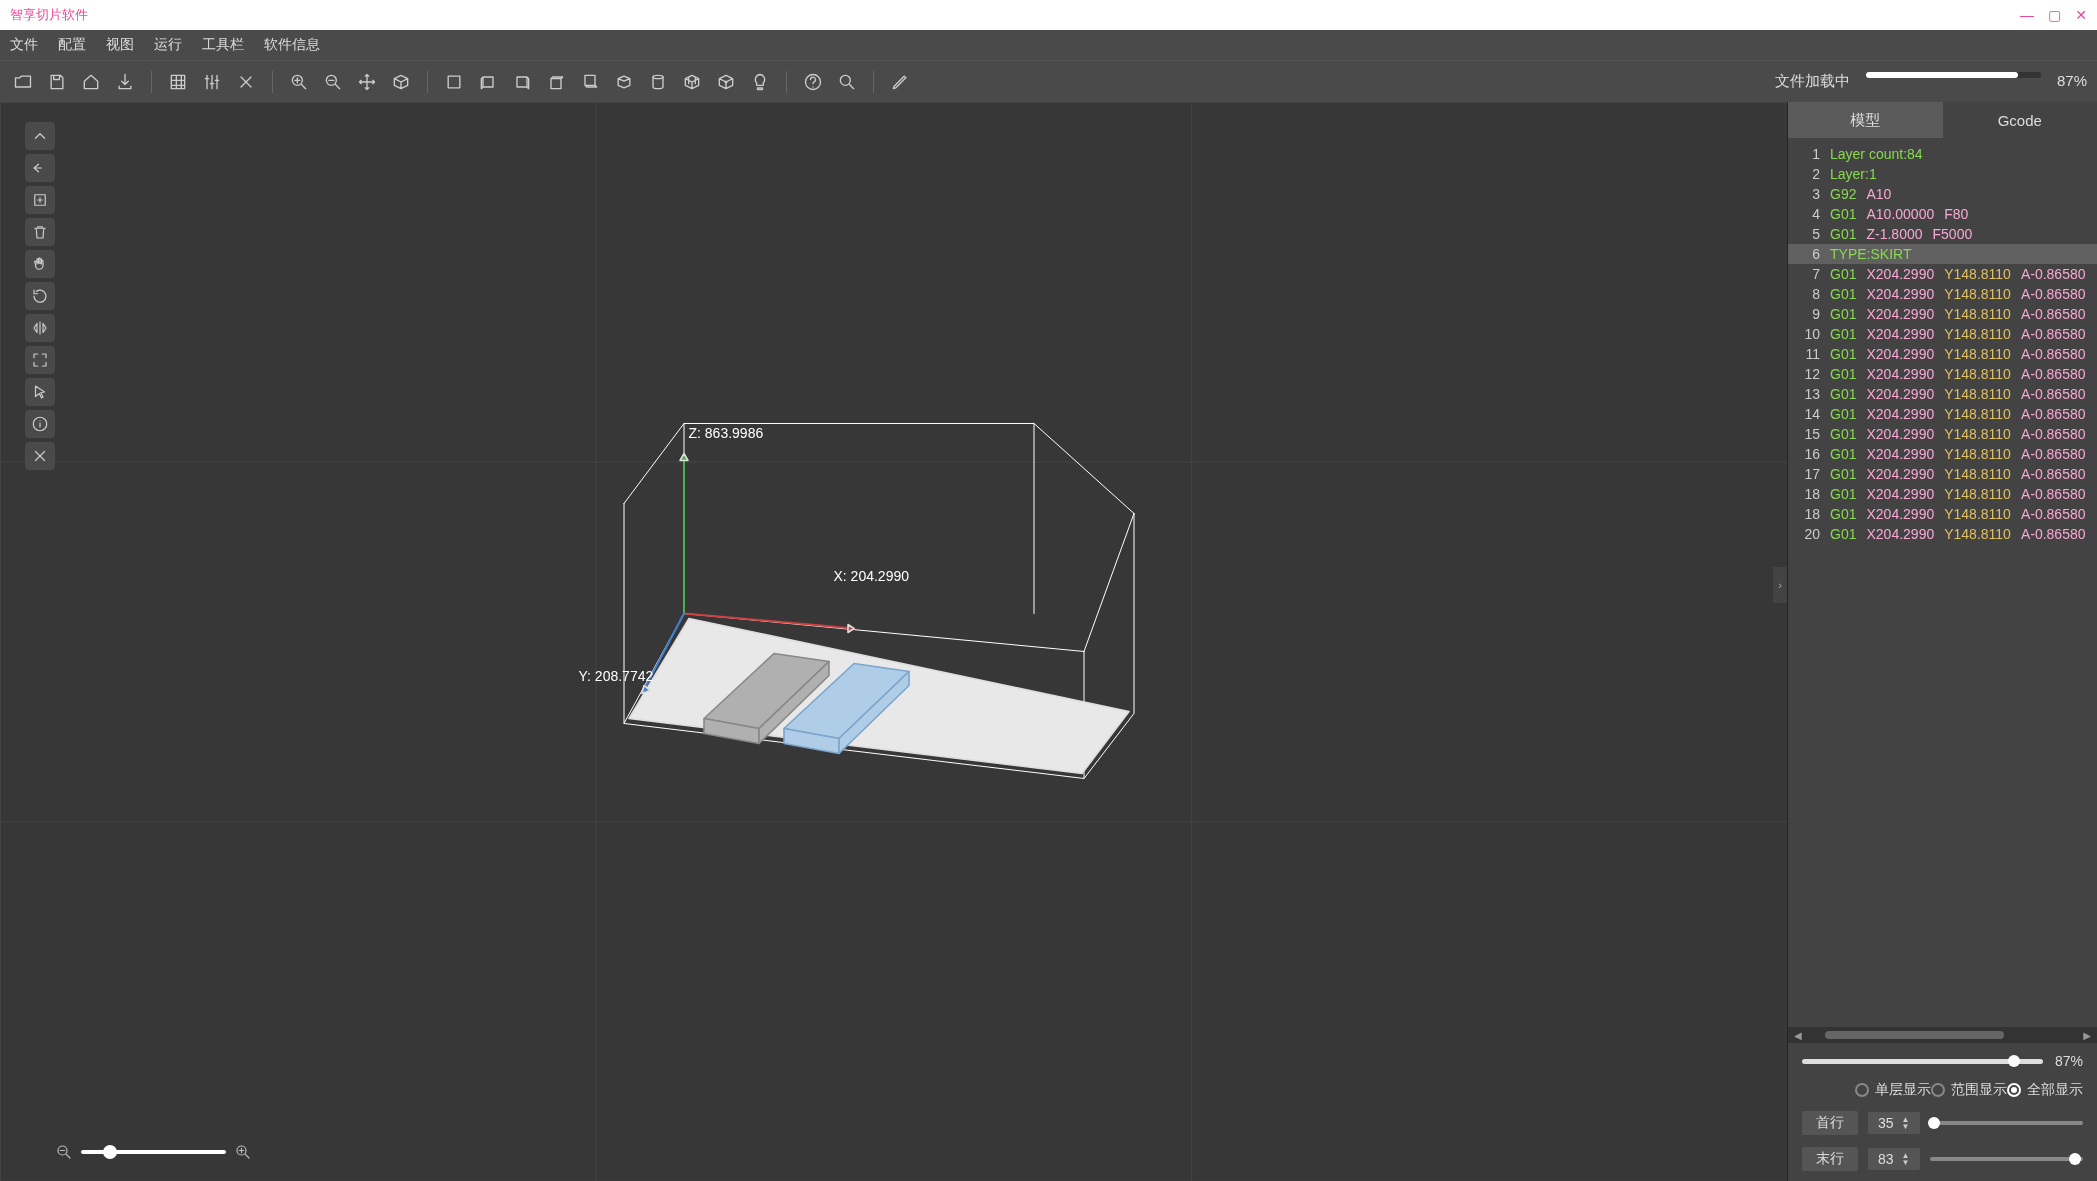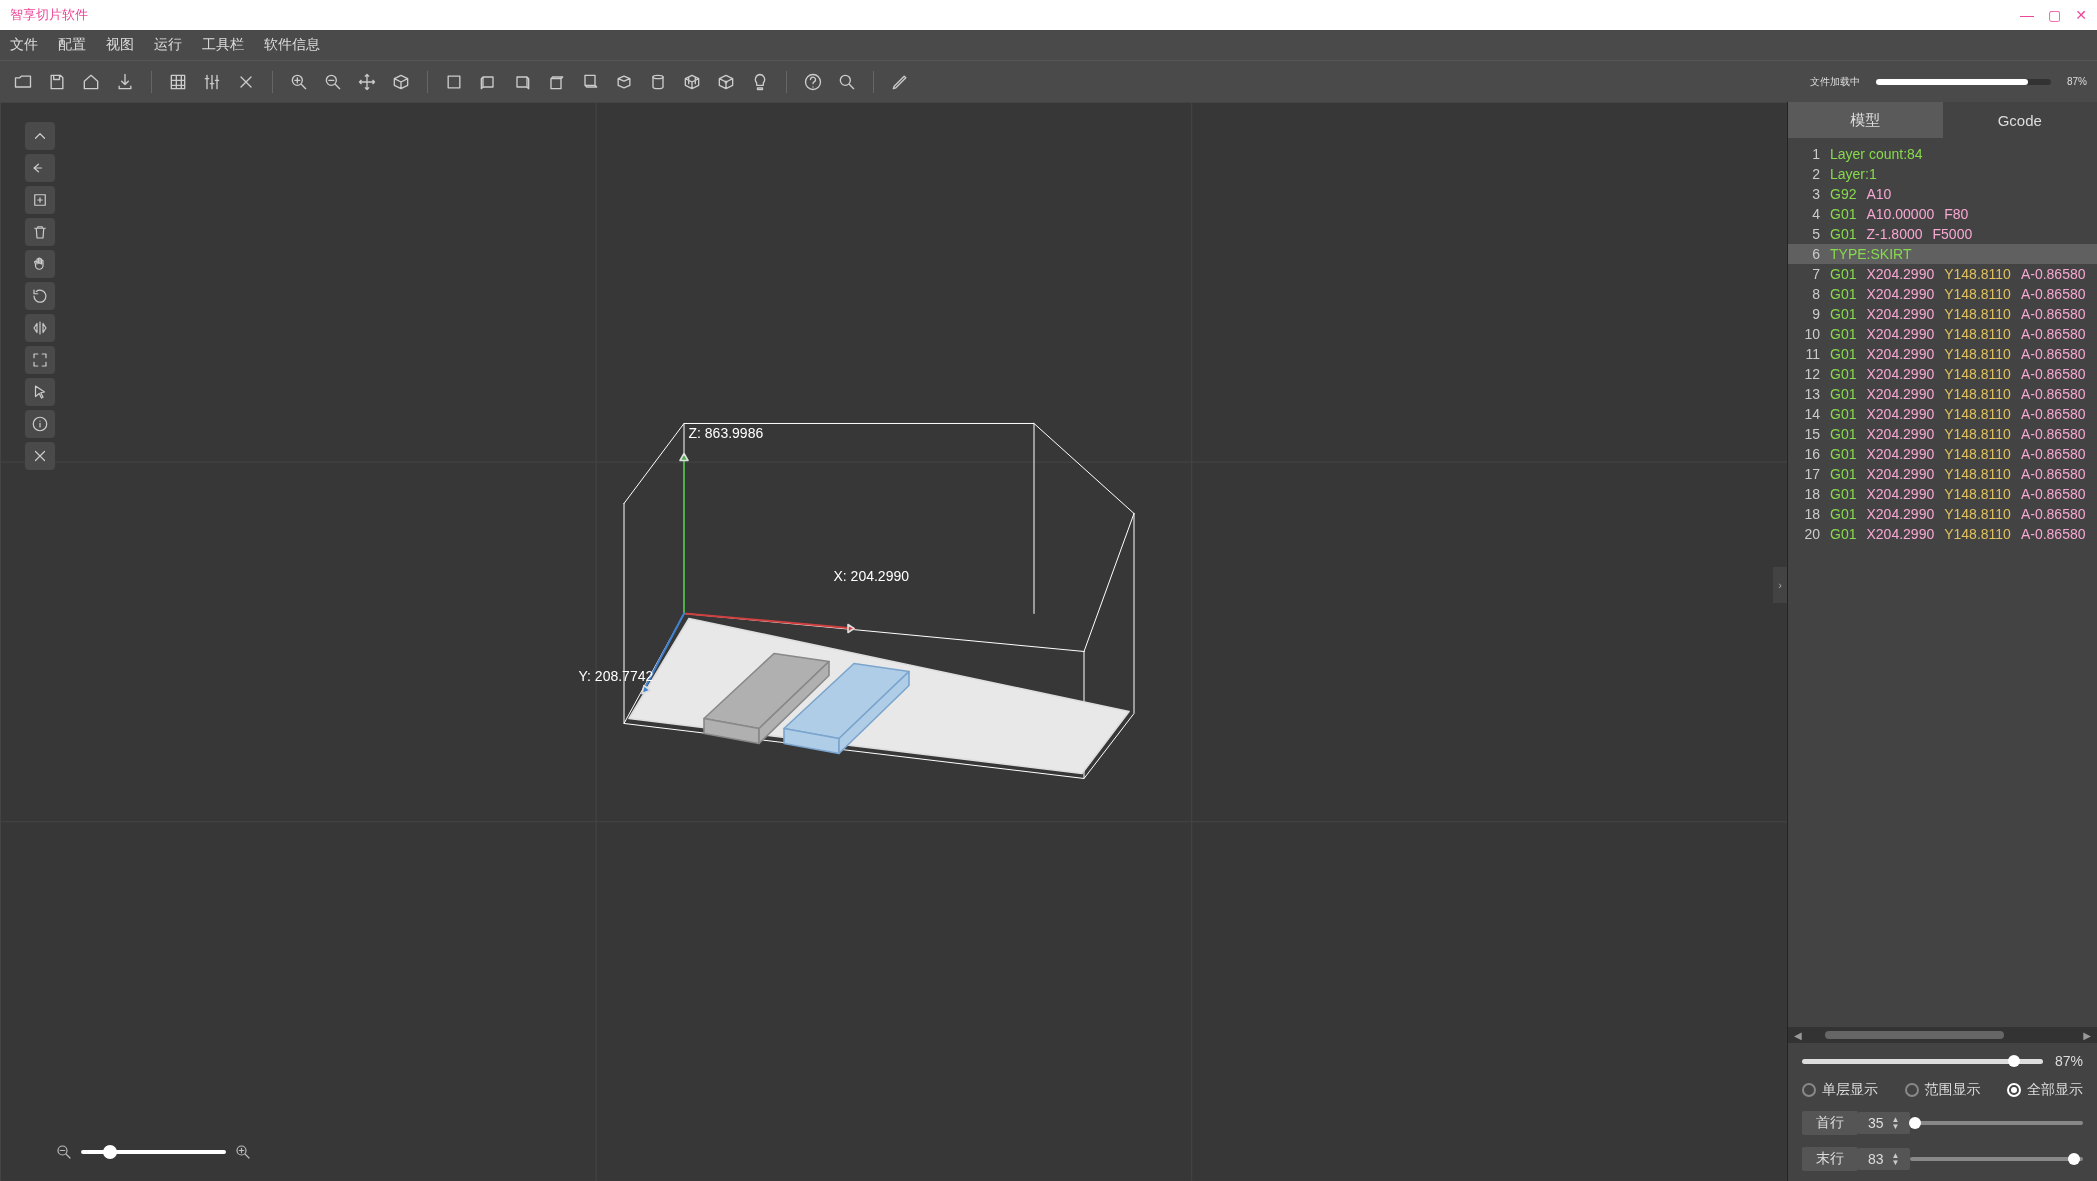--- a/index.html
+++ b/index.html
@@ -6,21 +6,21 @@
 html, body { width: 100%; height: 100%; background: #2e2e2e; color: #ddd; overflow: hidden; }
 .titlebar { height: 30px; background: #fff; color: #ec4899; display: flex; align-items: center; padding: 0 10px; font-size: 13px; justify-content: space-between; }
 .titlebar .wbtns { display: flex; gap: 14px; }
 .titlebar .wbtns span { cursor: pointer; font-size: 14px; }
 .menubar { height: 30px; background: #4a4a4a; display: flex; align-items: center; padding: 12px 10px; font-size: 14px; gap: 20px; }
 .menubar span { cursor: pointer; }
 .toolbar { height: 42px; background: #4a4a4a; border-top: 1px solid #555; display: flex; align-items: center; padding: 0 10px; gap: 8px; }
 .toolbar .tb-btn { width: 26px; height: 26px; display: flex; align-items: center; justify-content: center; cursor: pointer; color: #ccc; }
 .toolbar .tb-btn svg { width: 20px; height: 20px; }
 .toolbar .sep { width: 1px; height: 22px; background: #666; margin: 0 5px; }
-.toolbar .right { margin-left: auto; display: flex; align-items: center; gap: 16px; font-size: 10px; }
+.toolbar .right { margin-left: auto; display: flex; align-items: flex-start; gap: 16px; font-size: 15px; }
 .toolbar .progress { width: 175px; height: 6px; background: #333; border-radius: 3px; position: relative; }
 .toolbar .progress .fill { position: absolute; left: 0; top: 0; height: 100%; background: #fff; border-radius: 3px; }
 .main { display: flex; height: calc(100% - 102px); }
 .viewport { flex: 1; position: relative; background: #373737;
   background-image:
     linear-gradient(#444 1px, transparent 1px),
     linear-gradient(90deg, #444 1px, transparent 1px);
   background-size: 100% 33.33%, 33.33% 100%;
 }
 .left-tools { position: absolute; top: 20px; left: 25px; display: flex; flex-direction: column; gap: 4px; }
@@ -43,26 +43,26 @@
 .c-lime { color: #87d94d; }
 .c-red { color: #f9a8d4; }
 .c-yellow { color: #e0c060; }
 .sp-hscroll { height: 16px; background: #333; display: flex; align-items: center; padding: 0 6px; }
 .sp-hscroll .thumb { height: 8px; width: 60%; background: #666; border-radius: 4px; margin-left: 8%; }
 .sp-hscroll .arr { color: #999; font-size: 10px; cursor: pointer; }
 .sp-controls { padding: 10px 14px; font-size: 14px; display: flex; flex-direction: column; gap: 12px; }
 .sp-slider { display: flex; align-items: center; gap: 12px; }
 .sp-slider .trk { flex: 1; height: 5px; background: #ddd; border-radius: 3px; position: relative; }
 .sp-slider .trk .kn { position: absolute; right: 12%; top: 50%; transform: translate(50%,-50%); width: 12px; height: 12px; border-radius: 50%; background: #fff; }
-.radio-row { display: flex; justify-content: space-between; }
+.radio-row { display: flex; justify-content: flex-end; }
 .radio-opt { display: flex; align-items: center; gap: 6px; cursor: pointer; }
 .radio-opt .dot { width: 14px; height: 14px; border: 2px solid #888; border-radius: 50%; display: flex; align-items: center; justify-content: center; }
 .radio-opt.sel .dot { border-color: #fff; }
 .radio-opt.sel .dot::after { content: ''; width: 6px; height: 6px; background: #fff; border-radius: 50%; }
-.spin-row { display: flex; align-items: center; }
+.spin-row { display: flex; align-items: center; gap: 10px; }
 .spin-row .lbl-box { background: #555; padding: 3px 14px; border-radius: 2px; }
 .spin-row .num-box { background: #555; padding: 3px 10px; border-radius: 2px; display: flex; align-items: center; gap: 8px; }
 .spin-row .arrows { font-size: 8px; line-height: 7px; color: #ccc; }
 .spin-row .htrk { flex: 1; height: 4px; background: #888; border-radius: 2px; position: relative; }
 .spin-row .htrk .hkn { position: absolute; top: 50%; transform: translate(-50%,-50%); width: 12px; height: 12px; border-radius: 50%; background: #fff; }
 .collapse-handle { position: absolute; right: 310px; top: 48%; width: 14px; height: 36px; background: #434343; display: flex; align-items: center; justify-content: center; color: #aaa; font-size: 11px; cursor: pointer; }
 svg { fill: none; stroke: currentColor; stroke-width: 1.6; stroke-linecap: round; stroke-linejoin: round; }
 </style>
 </head>
 <body>

